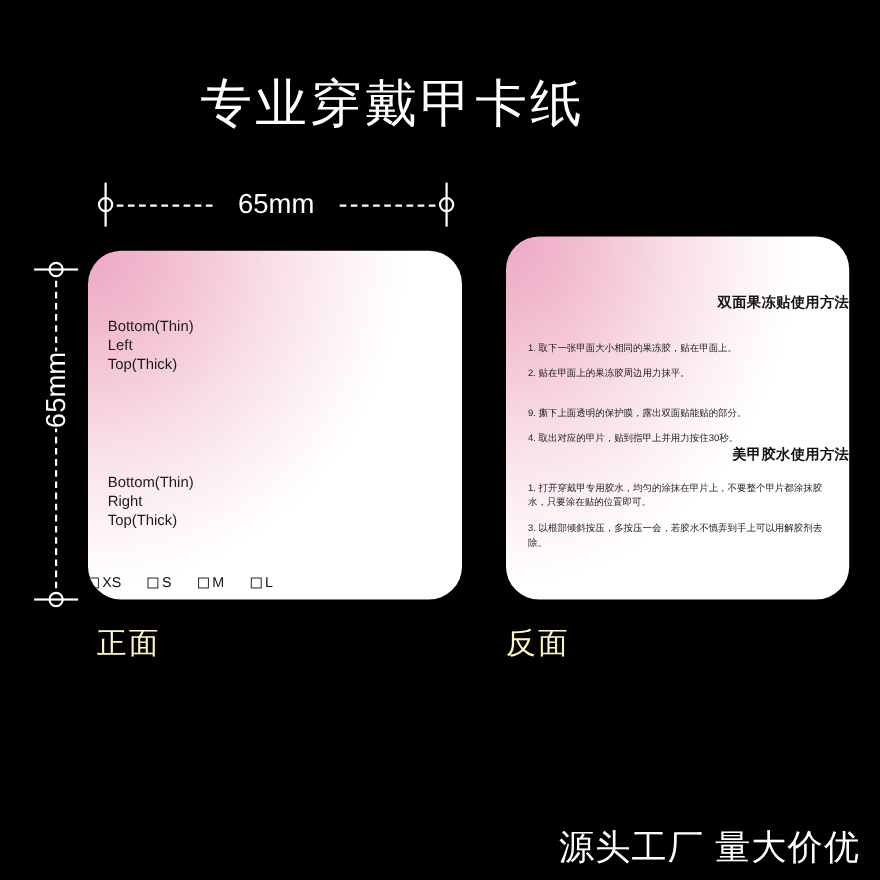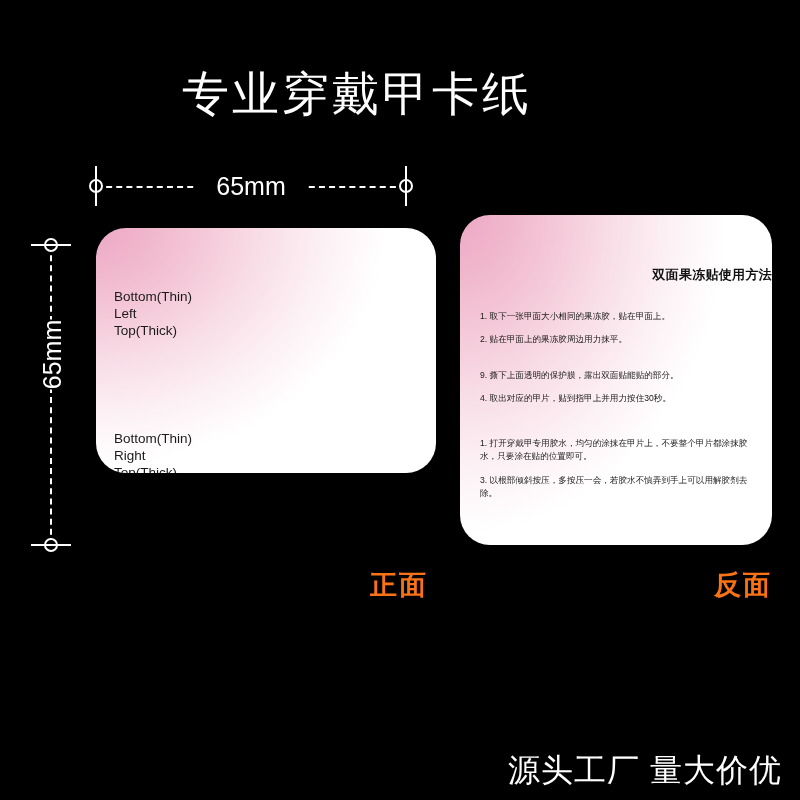--- a/index.html
+++ b/index.html
@@ -116,32 +116,31 @@
       radial-gradient(115% 130% at 0% 0%,
         #eda8c4 0%,
         #f0b6cc 13%,
         #f4c8d8 27%,
         #f8dde7 42%,
         #fcf0f4 58%,
         #ffffff 74%,
         #ffffff 100%);
     overflow: hidden;
   }
-  #card-front { left: 96px;  top: 228px; width: 340px; height: 245px; }
+  #card-front { left: 80px;  top: 228px; width: 340px; height: 317px; }
   #card-back  { left: 460px; top: 215px; width: 312px; height: 330px; }
 
   .card-caption {
     position: absolute;
     top: 568px;
     font-size: 27px;
     line-height: 34px;
-    color: #f97316;
-    text-align: right;
+    color: #fef9c3;
+    text-align: left;
     letter-spacing: 2px;
-    font-weight: bold;
   }
   #caption-front { left: 88px;  width: 340px; }
   #caption-back  { left: 460px; width: 312px; }
 
   
   .orient-block {
     position: absolute;
     left: 18px;
     font-size: 13.5px;
     line-height: 17px;
@@ -291,20 +290,21 @@
       <div class="back-col">
         <div class="back-item">1. 取下一张甲面大小相同的果冻胶，贴在甲面上。</div>
         <div class="back-item">2. 贴在甲面上的果冻胶周边用力抹平。</div>
       </div>
       <div class="back-col">
         <div class="back-item">9. 撕下上面透明的保护膜，露出双面贴能贴的部分。</div>
         <div class="back-item">4. 取出对应的甲片，贴到指甲上并用力按住30秒。</div>
       </div>
     </div>
 
+    <div class="back-heading" id="back-heading-2">美甲胶水使用方法</div>
     <div class="back-block-2">
       <div class="back-item">1. 打开穿戴甲专用胶水，均匀的涂抹在甲片上，不要整个甲片都涂抹胶水，只要涂在贴的位置即可。</div>
       <div class="back-item">3. 以根部倾斜按压，多按压一会，若胶水不慎弄到手上可以用解胶剂去除。</div>
     </div>
   </div>
   <div class="card-caption" id="caption-back">反面</div>
 
   <div id="footer-slogan">源头工厂 量大价优</div>
 
 </div>

